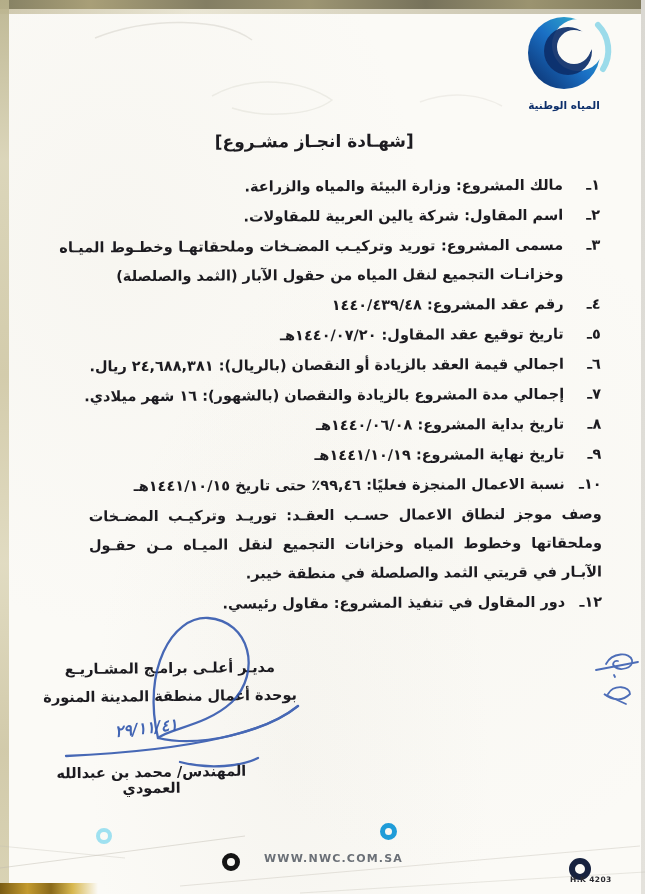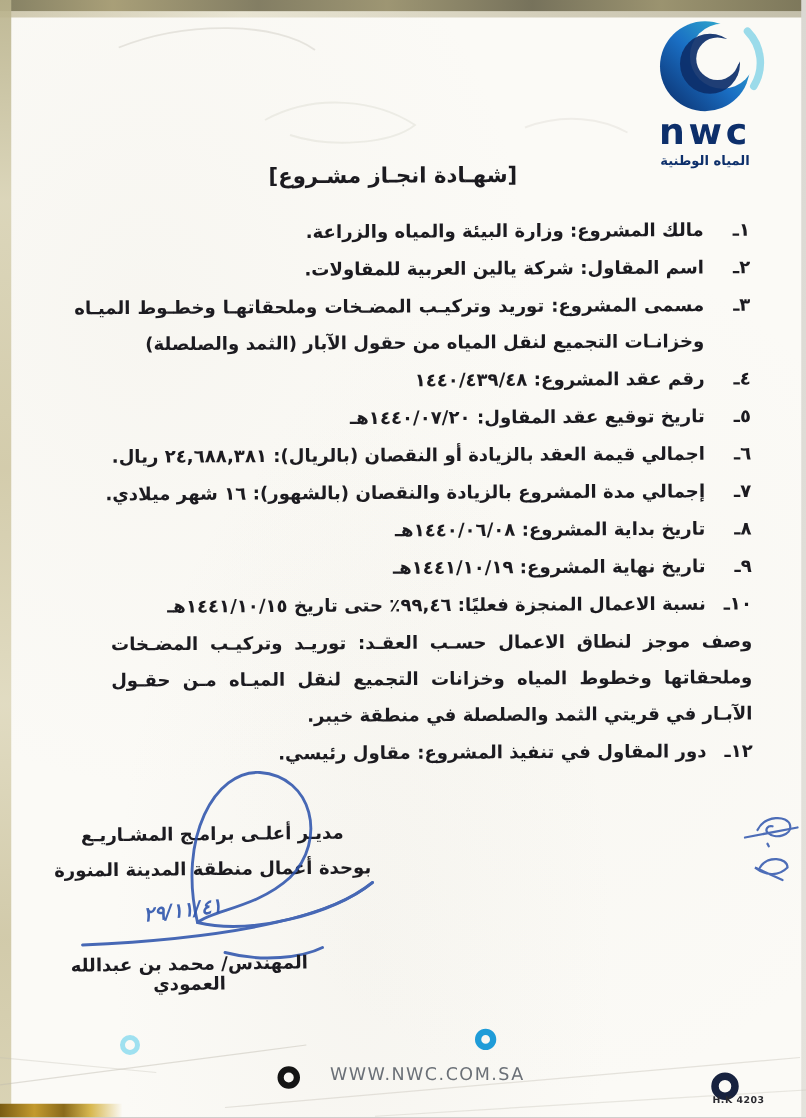--- a/index.html
+++ b/index.html
@@ -54,21 +54,21 @@
   .hand-date{position:absolute;left:58px;top:722px;width:120px;direction:rtl;
      color:#2f55ad;font-size:16px;font-style:italic;font-weight:bold;
      transform:rotate(-7deg);letter-spacing:2px;opacity:.9;}
   
   .ring{position:absolute;border-radius:50%;background:transparent;}
   .ring.cyan {left:96px; top:828px;width:8px; height:8px; border:4px solid #8edcee;opacity:.85;}
   .ring.black{left:222px;top:853px;width:8px; height:8px; border:5px solid #141414;}
   .ring.blue {left:380px;top:823px;width:7px; height:7px; border:5px solid #1f9cd8;}
   .ring.navy {left:569px;top:858px;width:10px;height:10px;border:6px solid #17223f;}
   .print-code{position:absolute;left:570px;top:835px;font-size:7.5px;font-weight:bold;color:#2a2a30;letter-spacing:.4px;margin-top:40px;}
-  .footer-url{position:absolute;left:264px;top:852px;font-size:14px;color:#6b7077;letter-spacing:1.2px;font-weight:normal;}
+  .footer-url{position:absolute;left:264px;top:852px;font-size:11px;color:#6b7077;letter-spacing:1.2px;font-weight:bold;}
   svg{display:block;}
 </style>
 </head>
 <body>
 
 <div class="page">
 
   <div class="edge-top"></div>
   <div class="edge-top2"></div>
   <div class="edge-left"></div>
@@ -100,21 +100,20 @@
         <mask id="m2">
             <rect width="104" height="80" fill="#fff"></rect>
             <circle cx="62" cy="34" r="17" fill="#000"></circle>
           </mask>
       </defs>
       <path d="M86,12 A36,36 0 0,1 91,56" stroke="#9bdbea" stroke-width="6" fill="none" stroke-linecap="round"></path>
       <circle cx="52" cy="40" r="36" fill="url(#g1)" mask="url(#m1)"></circle>
       <circle cx="56" cy="38" r="24" fill="#0d2f6b" mask="url(#m2)" opacity=".92"></circle>
       <circle cx="68" cy="31" r="13" fill="#fbfaf6"></circle>
     </svg>
-    <div class="brand">nwc</div>
     <div class="tagline">المياه الوطنية</div>
   </div>
 
   <div class="doc">
     <div class="title">[شهـادة انجـاز مشـروع]</div>
     <div class="items">
   <div class="item">
     <span class="num">١ـ</span>
     <span class="txt">مالك المشروع: وزارة البيئة والمياه والزراعة.</span>
   </div>

